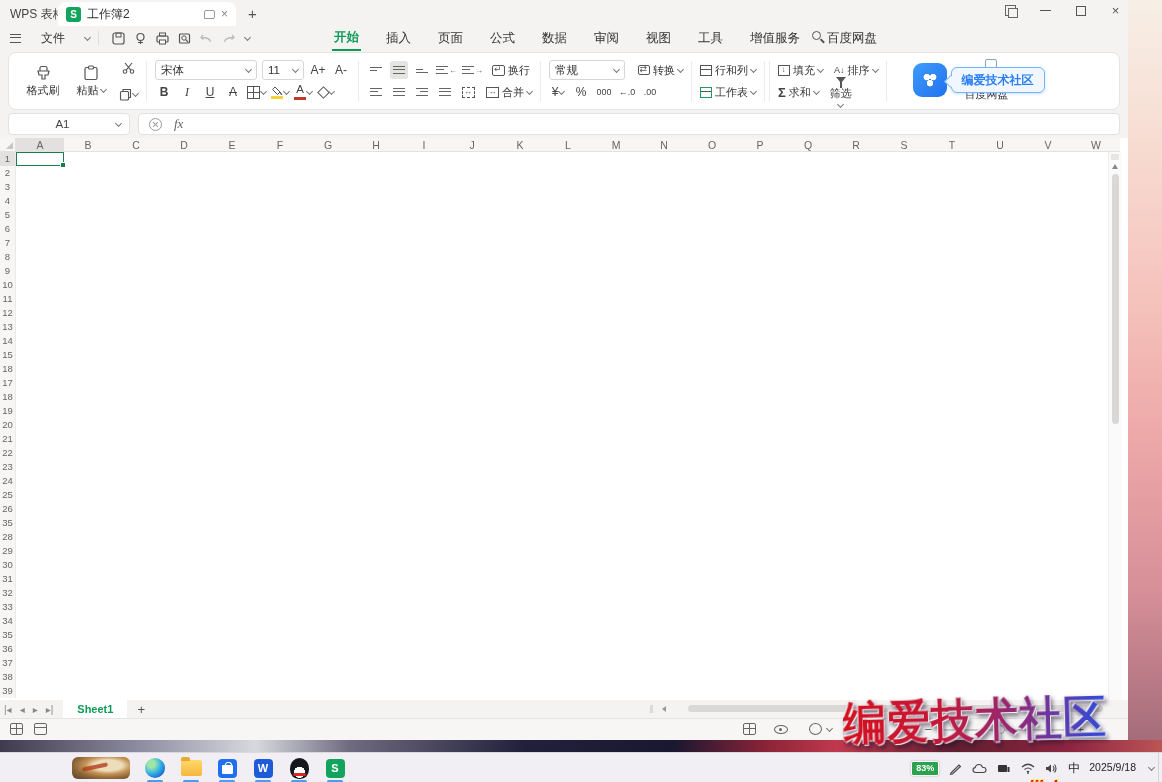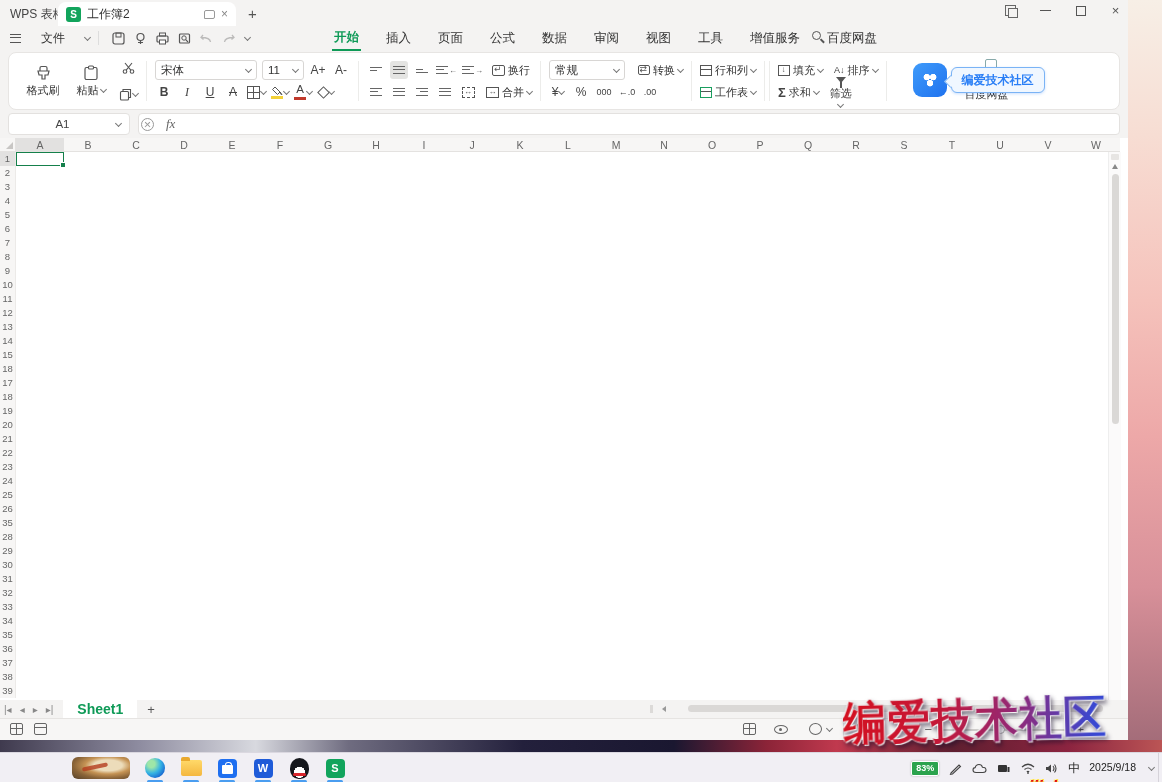--- a/index.html
+++ b/index.html
@@ -98,21 +98,21 @@
     radial-gradient(circle at 50% 70%, #fff 0 3px, transparent 3.5px); }
   #upload-tooltip { position:absolute; left:62px; top:10px; height:26px; padding:0 10px; background:#f0f7ff; border:1.5px solid #7ab3f5; border-radius:6px; display:flex; align-items:center; color:#2a7ff6; font-size:12px; font-weight:bold; white-space:nowrap; box-shadow:0 1px 3px rgba(42,127,246,.25); }
   #upload-tooltip::before { content:""; position:absolute; left:-6px; top:9px; width:8px; height:8px; background:#f0f7ff; border-left:1.5px solid #7ab3f5; border-bottom:1.5px solid #7ab3f5; transform:rotate(45deg); }
   #netdisk-mini { position:absolute; left:96px; top:2px; width:12px; height:10px; border:1.2px solid #8aa; border-radius:2px; }
   #netdisk-label { position:absolute; left:76px; top:30px; font-size:11px; color:#333; white-space:nowrap; }
 
   
   #formula-bar { position:absolute; left:0; top:112px; width:1128px; height:24px; }
   #name-box { position:absolute; left:8px; top:1px; width:122px; height:22px; background:#fff; border:1px solid #e3e1df; border-radius:4px; display:flex; align-items:center; }
   #name-box .val { flex:1; text-align:center; font-size:11.5px; color:#444; }
-  #formula-input { position:absolute; left:138px; top:1px; width:982px; height:22px; background:#fff; border:1px solid #e3e1df; border-radius:4px; display:flex; align-items:center; gap:12px; padding-left:2px;text-align:center; }
+  #formula-input { position:absolute; left:138px; top:1px; width:982px; height:22px; background:#fff; border:1px solid #e3e1df; border-radius:4px; display:flex; align-items:center; gap:12px; padding-left:10px;text-align:center; }
   .ins-ic { width:13px; height:13px; border:1.2px solid #999; border-radius:50%; position:relative; }
   .ins-ic::before,.ins-ic::after { content:""; position:absolute; left:2px; top:5px; width:7px; height:1.2px; background:#999; }
   .ins-ic::before { transform:rotate(45deg); } .ins-ic::after { transform:rotate(-45deg); }
   .fx { font-family:"Liberation Serif","DejaVu Serif",serif; font-style:italic; font-size:13px; color:#666; }
 
   
   #grid-area { position:absolute; left:0; top:138px; width:1128px; height:562px; background:#fff; }
   #corner-cell { position:absolute; left:0; top:0; width:16px; height:14px; background:#f7f6f5; border-right:1px solid #e4e2e0; border-bottom:1px solid #e4e2e0; }
   #corner-cell::after { content:""; position:absolute; right:2px; bottom:2px; border-left:7px solid transparent; border-bottom:7px solid #c8c6c4; }
   #col-headers { position:absolute; left:16px; top:0; width:1104px; height:14px; display:flex; border-bottom:1px solid #e4e2e0; background:#f7f6f5; }
@@ -128,21 +128,21 @@
   
   #v-scroll { position:absolute; left:1108px; top:14px; width:13px; bottom:0; background:#fbfafa; border-left:1px solid #eee; }
   #v-scroll .split { position:absolute; left:2px; top:2px; width:8px; height:6px; background:#e7e5e3; border-radius:1px; }
   #v-scroll .arrow { position:absolute; left:3px; top:12px; width:0; height:0; border-left:3.5px solid transparent; border-right:3.5px solid transparent; border-bottom:5px solid #888; }
   #v-scroll .thumb { position:absolute; left:2.5px; top:22px; width:7px; height:250px; background:#dad8d6; border-radius:4px; }
 
   
   #sheet-bar { position:absolute; left:0; top:700px; width:1128px; height:18px; background:#f4f3f2; display:flex; align-items:center; }
   .nav-ic { color:#888; font-size:10px; margin:0 4px; }
   #sheet-tabs { display:flex; height:18px; margin-left:6px; }
-  .sheet-tab { background:#fff; padding:0 14px; font-size:14px; font-weight:bold; color:#0e9a57; line-height:18px;text-align:center; }
+  .sheet-tab { background:#fff; padding:0 14px; font-size:11px; font-weight:bold; color:#0e9a57; line-height:18px;text-align:center; }
   #add-sheet { margin-left:10px; color:#555; font-size:13px; }
   #h-scroll { position:absolute; left:650px; top:5px; width:462px; height:8px; }
   #h-scroll .split { position:absolute; left:0; top:0; width:3px; height:8px; background:#dcdad8; }
   #h-scroll .arrow { position:absolute; left:12px; top:1px; width:0; height:0; border-top:3px solid transparent; border-bottom:3px solid transparent; border-right:4px solid #999; }
   #h-scroll .thumb { position:absolute; left:38px; top:0; width:415px; height:7px; background:#dad8d6; border-radius:4px; }
 
   
   #status-bar { position:absolute; left:0; top:718px; width:1128px; height:22px; background:#f7f6f5; border-top:1px solid #e6e4e2; }
   .st-ic { position:absolute; top:4px; width:13px; height:12px; border:1.2px solid #666; border-radius:2px; }
   .st-ic.grid { background:linear-gradient(#666,#666) 0 4px/100% 1px no-repeat, linear-gradient(#666,#666) 5px 0/1px 100% no-repeat; }

